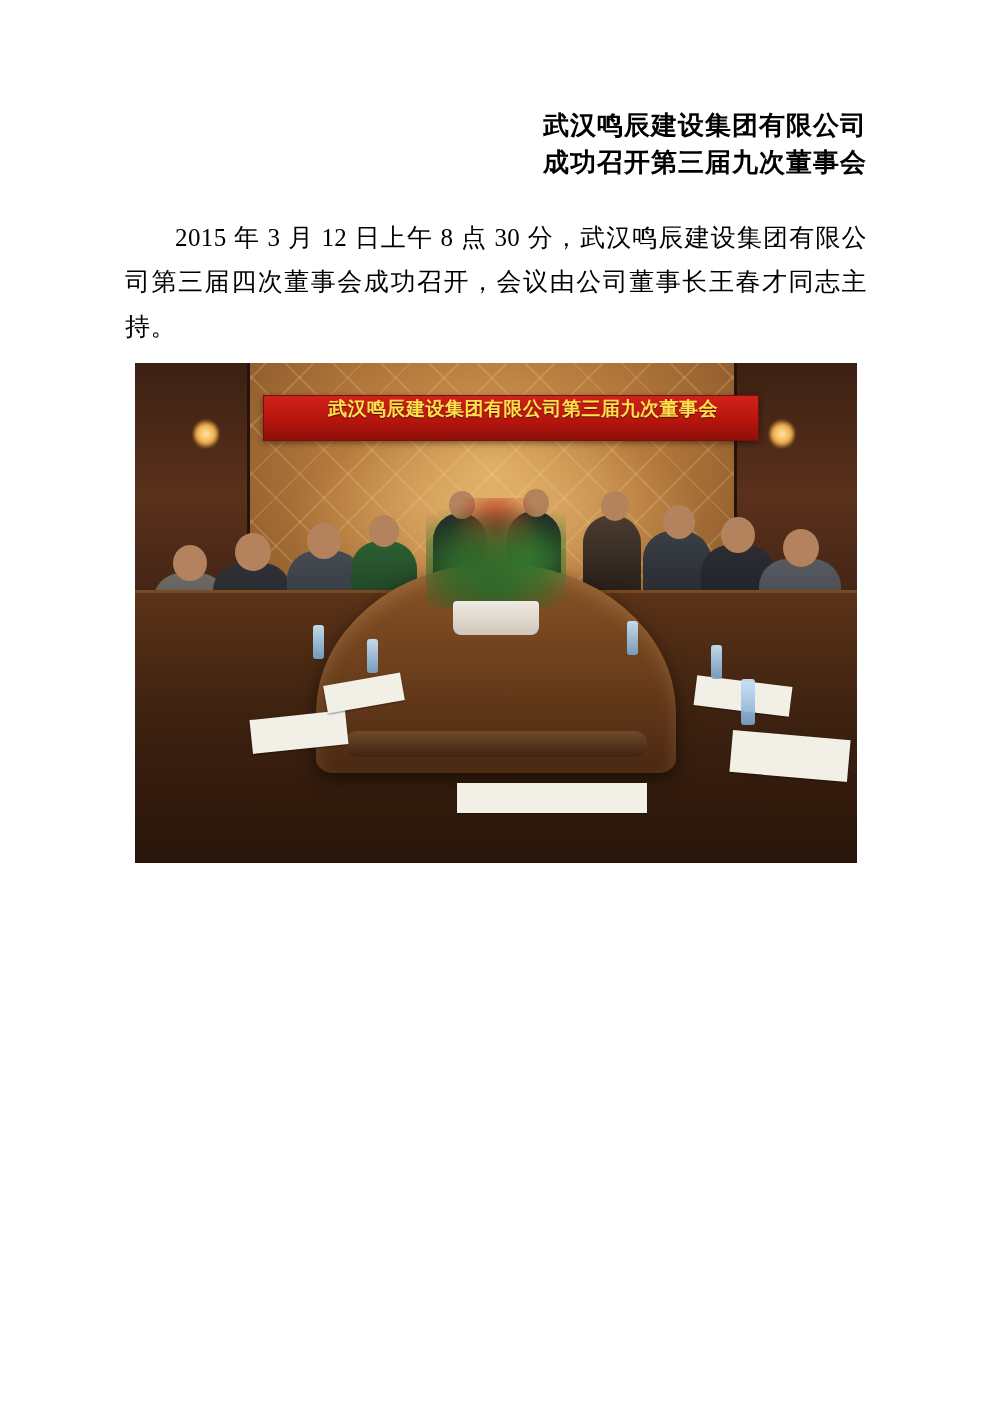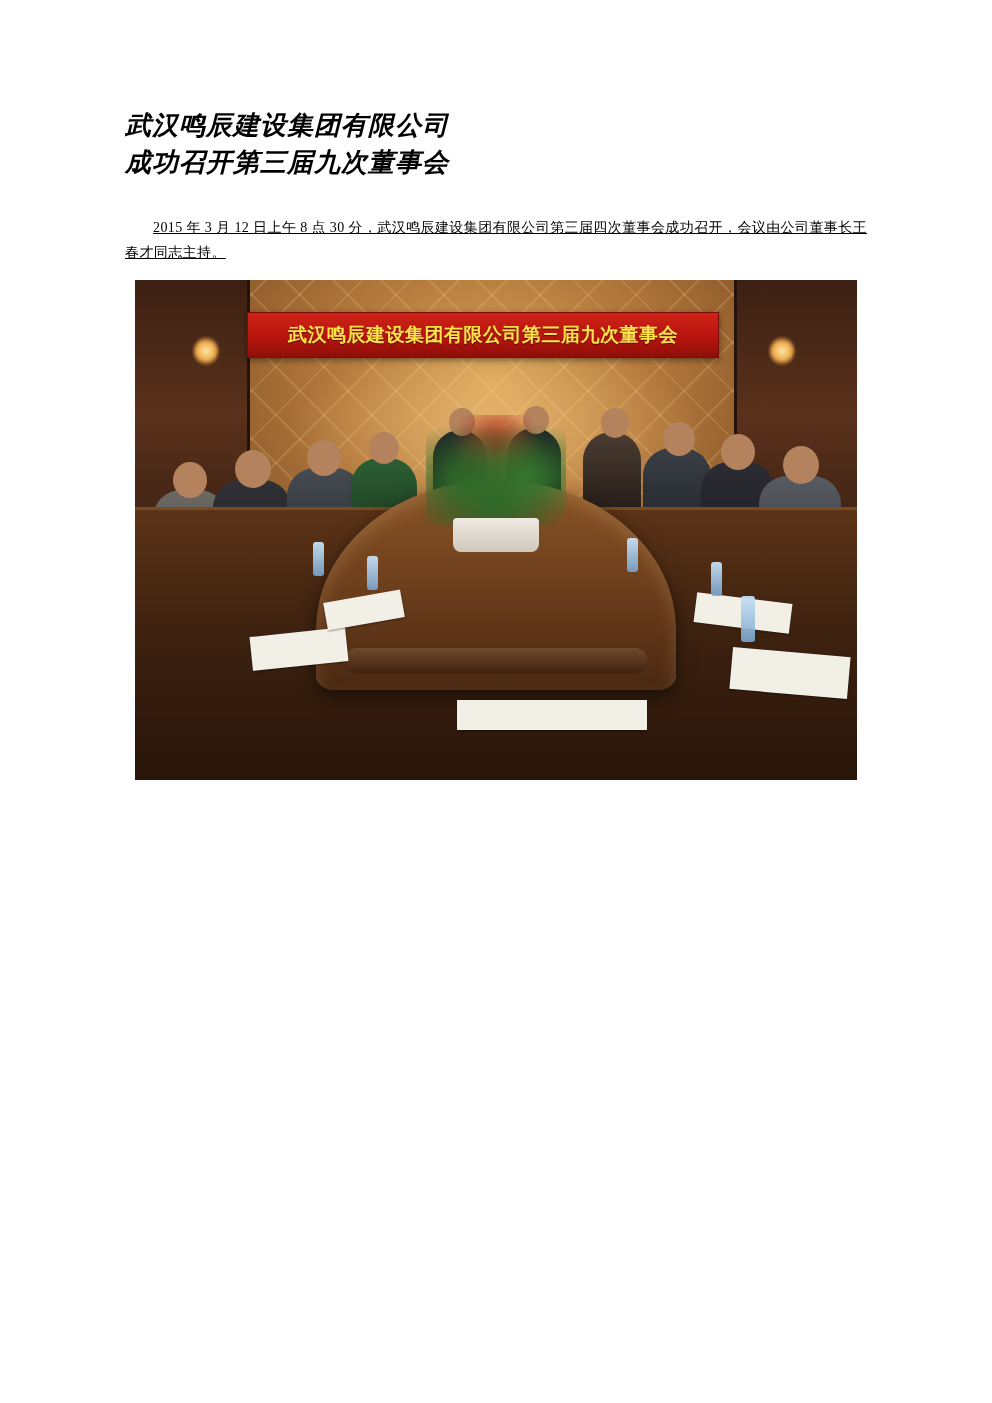--- a/index.html
+++ b/index.html
@@ -16,39 +16,37 @@
     overflow: hidden;
   }
   .page {
     position: relative;
     width: 992px;
     height: 1403px;
     box-sizing: border-box;
     padding: 0 125px;
   }
   .doc-title {
-    text-align: left;
+    text-align: right;
     font-weight: bold;
     font-size: 26px;
     line-height: 1.42;
     letter-spacing: 1px;
     margin: 0;
     padding-top: 108px;
-    font-style: italic;
   }
   .doc-title .line {
     display: block;
   }
   .body-text {
-    font-size: 14px;
+    font-size: 25px;
     line-height: 1.78;
     text-align: justify;
     letter-spacing: 0.4px;
     margin: 0;
-    text-decoration: underline;
   }
   .para-intro {
     padding-top: 34px;
   }
   .para-indent {
     text-indent: 2em;
   }
   .photo-wrap {
     margin-top: 14px;
     width: 100%;
@@ -83,30 +81,30 @@
   .gold-wall {
     position: absolute;
     left: 112px; right: 120px; top: 0; height: 300px;
     background:
       repeating-linear-gradient(45deg, rgba(255,225,160,0.16) 0 2px, rgba(0,0,0,0) 2px 34px),
       repeating-linear-gradient(-45deg, rgba(255,225,160,0.16) 0 2px, rgba(0,0,0,0) 2px 34px),
       radial-gradient(ellipse at 50% 35%, #d9a55c 0%, #b4793c 45%, #7e4e26 100%);
   }
   .banner {
     position: absolute;
-    left: 112px;
+    left: 128px;
     top: 32px;
     width: 470px;
     height: 44px;
     background: linear-gradient(180deg, #d02218 0%, #b3140d 60%, #8d0f09 100%);
     border: 1px solid #7d0d08;
     display: flex;
-    align-items: center;
     justify-content: center;
     box-shadow: 0 2px 6px rgba(0,0,0,0.45);
+    padding-left: 24px;
   }
   .banner-text {
     color: #ffe14a;
     font-family: "Liberation Sans", sans-serif;
     font-weight: bold;
     font-size: 19px;
     letter-spacing: 0.5px;
     white-space: nowrap;
     text-shadow: 0 1px 1px rgba(0,0,0,0.5);
   }

